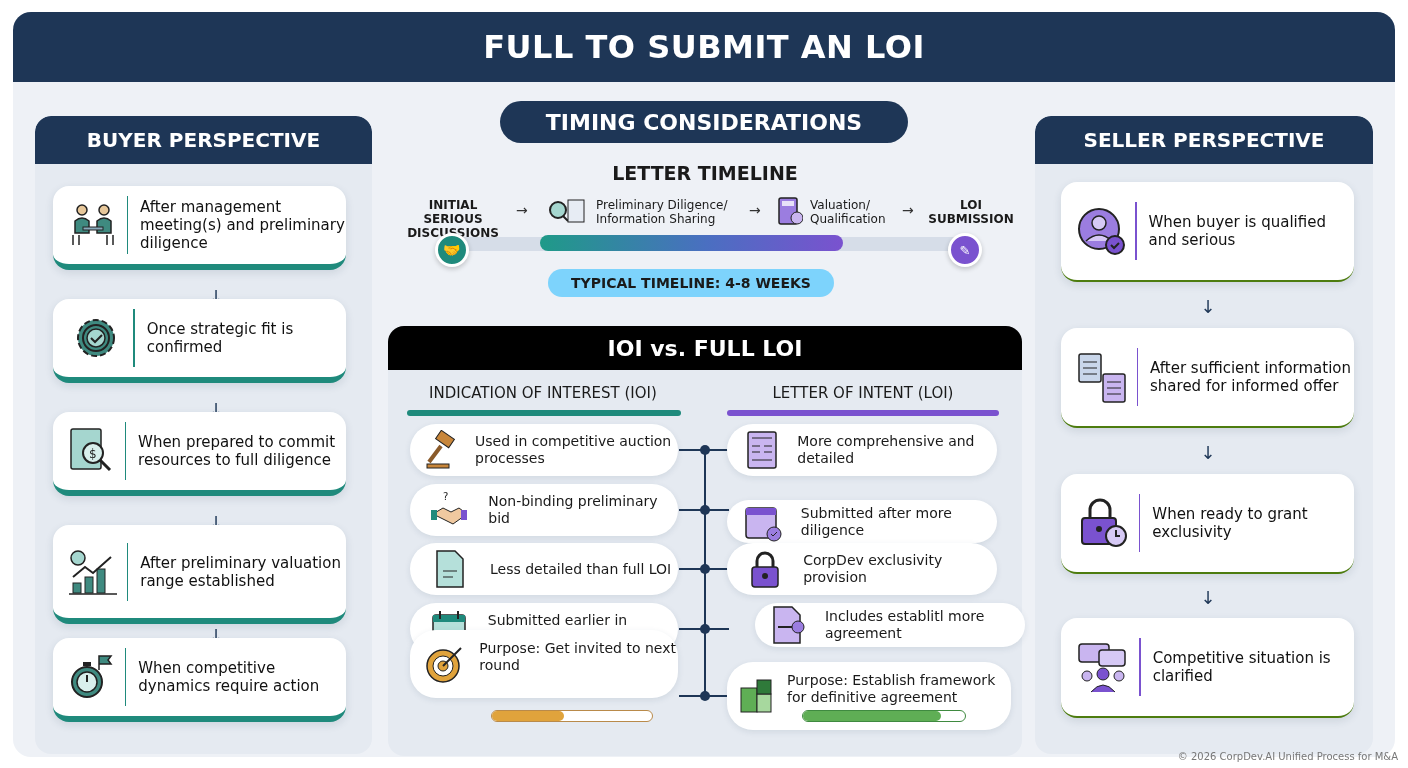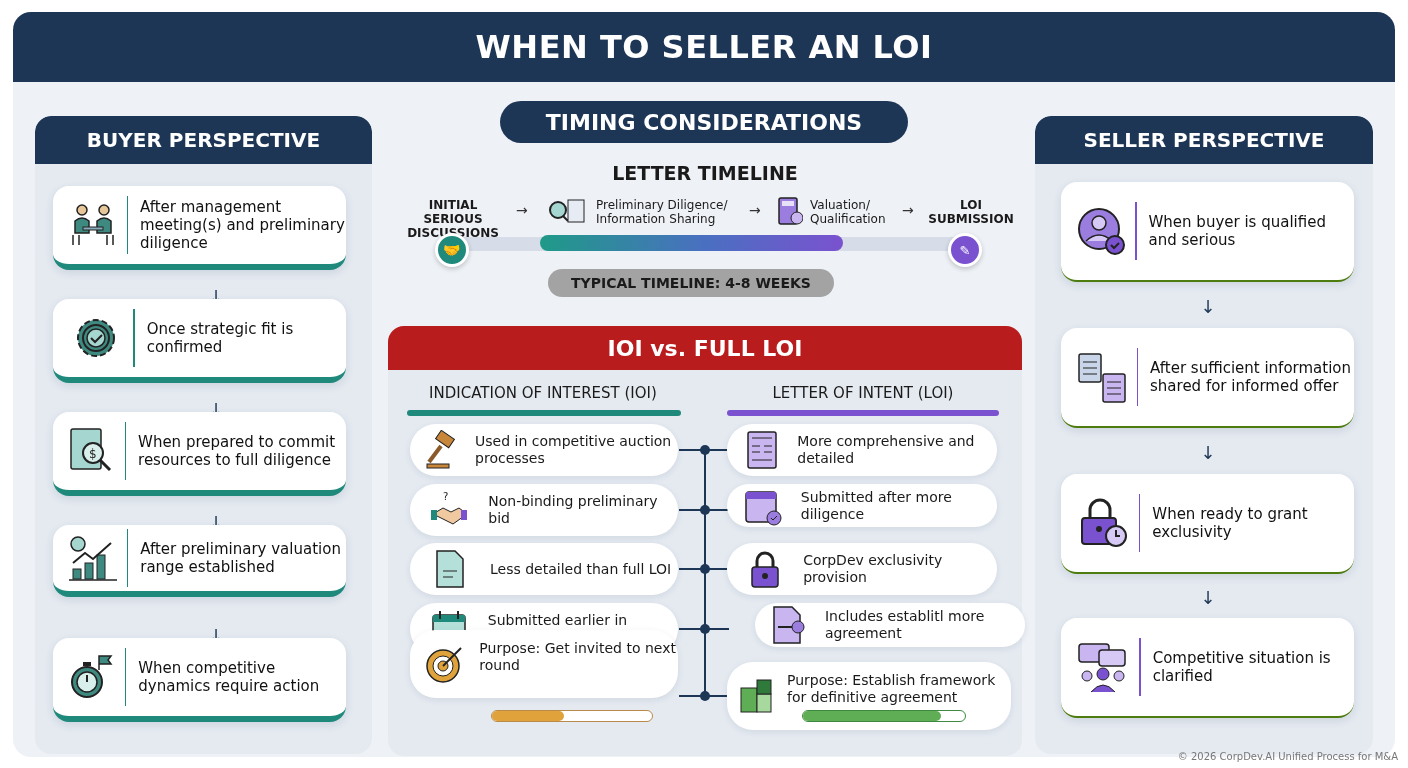--- a/index.html
+++ b/index.html
@@ -19,40 +19,40 @@
 .card .txt{font-size:15px;line-height:18px;color:#111}
 .arrow{position:absolute;font-size:18px;color:#1e3656;width:20px;text-align:center}
 .pill{position:absolute;left:487px;top:89px;width:408px;height:42px;border-radius:22px;background:#1e3656;color:#fff;font-weight:bold;font-size:22px;display:flex;align-items:center;justify-content:center}
 .tl-title{position:absolute;left:390px;top:150px;width:630px;text-align:center;font-weight:bold;font-size:19px}
 .tl-step{position:absolute;font-size:12px;line-height:14px;text-align:center;font-weight:bold}
 .tl-step.plain{font-weight:normal;text-align:left}
 .tl-arr{position:absolute;font-size:14px;color:#333}
 .track{position:absolute;left:437px;top:232px;width:535px;height:14px;background:#d6dde8;border-radius:7px}
 .grad{position:absolute;left:540px;top:230px;width:303px;height:16px;border-radius:8px;background:linear-gradient(90deg,#1f9a88,#4a6fc1 55%,#7a52cf)}
 .node{position:absolute;width:34px;height:34px;border-radius:50%;border:3px solid #fff;box-shadow:0 2px 5px rgba(0,0,0,0.2);display:flex;align-items:center;justify-content:center}
-.weeks{position:absolute;left:548px;top:260px;width:286px;height:28px;background:#a3a3a3;border-radius:14px;font-weight:bold;font-size:14px;display:flex;align-items:center;justify-content:center}
+.weeks{position:absolute;left:548px;top:260px;width:286px;height:28px;background:#7dd3fc;border-radius:14px;font-weight:bold;font-size:14px;display:flex;align-items:center;justify-content:center}
 .cmp{position:absolute;left:375px;top:314px;width:634px;height:430px;background:#e5eaf1;border-radius:16px;overflow:hidden}
-.cmp-head{height:44px;background:#b91c1c;color:#fff;font-weight:bold;font-size:22px;display:flex;align-items:center;justify-content:center}
+.cmp-head{height:44px;background:#000000;color:#fff;font-weight:bold;font-size:22px;display:flex;align-items:center;justify-content:center}
 .sub-h{position:absolute;font-weight:normal;font-size:15px;text-align:center}
 .uline{position:absolute;height:6px;border-radius:3px}
 .row{position:absolute;background:#fff;border-radius:26px;display:flex;align-items:center;box-shadow:0 2px 6px rgba(30,54,86,0.10)}
 .row .ic{width:60px;display:flex;justify-content:center;margin-left:10px}
 .row .txt{font-size:14px;line-height:17px;margin-left:10px}
 .vline{position:absolute;left:691px;top:450px;width:2px;height:247px;background:#1e3656}
 .hline{position:absolute;height:2px;background:#1e3656;width:50px;left:666px}
 .dot{position:absolute;width:10px;height:10px;border-radius:50%;background:#1e3656;left:687px}
 .bar{position:absolute;height:12px;border-radius:6px;background:#fff}
 .footer{position:absolute;right:10px;bottom:6px;font-size:10px;color:#777}
 </style>
 </head>
 <body>
 
 <div class="frame">
   <div class="title-bar">
-    <h1>WHEN TO SELLER AN LOI</h1>
+    <h1>FULL TO SUBMIT AN LOI</h1>
   </div>
 
   <div class="col" style="left:22px;width:337px;height:638px">
     <div class="col-head">BUYER PERSPECTIVE</div>
   </div>
   <div class="card teal" style="left:40px;top:174px;width:293px;height:84px">
     <div class="ic">
         <svg width="52" height="48" viewBox="0 0 52 48">
           <circle cx="15" cy="9" r="5" fill="#e7c79a" stroke="#222" stroke-width="1.5"></circle>
           <circle cx="37" cy="9" r="5" fill="#e7c79a" stroke="#222" stroke-width="1.5"></circle>
@@ -85,21 +85,21 @@
           <rect x="4" y="4" width="30" height="40" rx="2" fill="#a5d6cf" stroke="#222" stroke-width="1.5"></rect>
           <circle cx="26" cy="28" r="10" fill="#d8efec" stroke="#222" stroke-width="2"></circle>
           <text x="22" y="33" font-size="12" fill="#222">$</text>
           <path d="M33 35l10 10" stroke="#222" stroke-width="3"></path>
         </svg>
       </div>
     <div class="sep"></div>
     <div class="txt">When prepared to commit resources to full diligence</div>
   </div>
   <div class="arrow" style="left:193px;top:500px">↓</div>
-  <div class="card teal" style="left:40px;top:513px;width:293px;height:72px">
+  <div class="card teal" style="left:40px;top:513px;width:293px;height:99px">
     <div class="ic">
         <svg width="52" height="50" viewBox="0 0 52 50">
           <circle cx="11" cy="11" r="7" fill="#a5d6cf" stroke="#222" stroke-width="1.5"></circle>
           <rect x="6" y="36" width="8" height="10" fill="#3f8a80" stroke="#222"></rect>
           <rect x="18" y="30" width="8" height="16" fill="#3f8a80" stroke="#222"></rect>
           <rect x="30" y="22" width="8" height="24" fill="#3f8a80" stroke="#222"></rect>
           <path d="M6 30l12-10 8 6 18-16" fill="none" stroke="#222" stroke-width="2"></path>
           <path d="M2 47h48" stroke="#222" stroke-width="1.5"></path>
         </svg>
       </div>
@@ -285,21 +285,21 @@
 
   <div class="row" style="left:714px;top:412px;width:270px;height:52px">
     <div class="ic">
         <svg width="36" height="40" viewBox="0 0 36 40">
           <rect x="4" y="2" width="28" height="36" rx="2" fill="#c9b5f0" stroke="#222" stroke-width="1.5"></rect>
           <path d="M8 8h20M8 16h8M8 22h8M20 16h8M20 22h8M8 30h20" stroke="#222"></path>
         </svg>
       </div>
     <div class="txt">More comprehensive and detailed</div>
   </div>
-  <div class="row" style="left:714px;top:472px;width:270px;height:43px">
+  <div class="row" style="left:714px;top:488px;width:270px;height:43px">
     <div class="ic">
         <svg width="40" height="40" viewBox="0 0 40 40">
           <rect x="2" y="6" width="30" height="30" rx="3" fill="#c9b5f0" stroke="#222" stroke-width="1.5"></rect>
           <rect x="2" y="6" width="30" height="7" fill="#7a52cf"></rect>
           <circle cx="30" cy="32" r="7" fill="#9b7de0" stroke="#222"></circle>
           <path d="M27 32l2 2 4-4" stroke="#222" fill="none"></path>
         </svg>
       </div>
     <div class="txt">Submitted after more diligence</div>
   </div>

